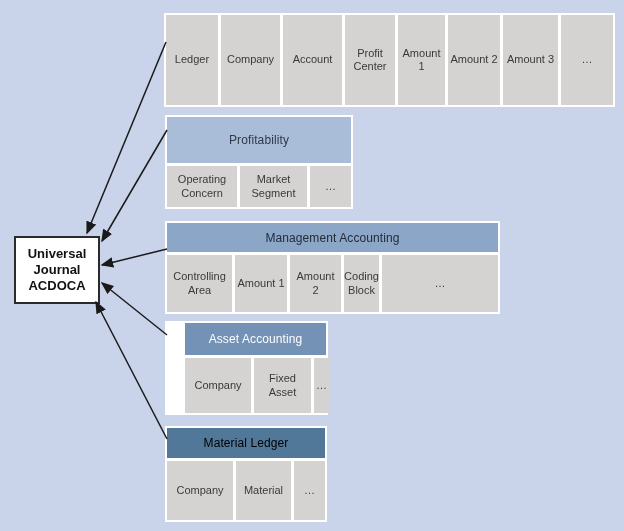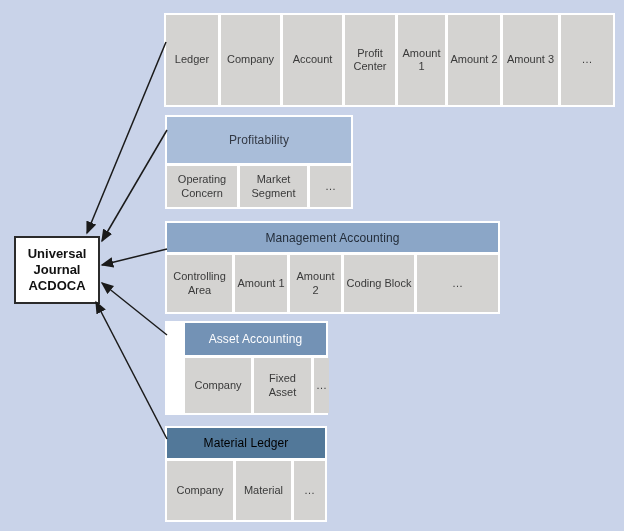--- a/index.html
+++ b/index.html
@@ -65,21 +65,21 @@
       <div class="cell grow">…</div>
     </div>
   </div>
 
   <div class="tbl" style="left:165px;top:221px;width:335px;height:93px;">
     <div class="tbl-head t2" style="height:29px;">Management Accounting</div>
     <div class="row">
       <div class="cell" style="width:65px;">Controlling Area</div>
       <div class="cell" style="width:52px;">Amount 1</div>
       <div class="cell" style="width:51px;">Amount 2</div>
-      <div class="cell" style="width:70px;">Coding Block</div>
+      <div class="cell" style="width:35px;">Coding Block</div>
       <div class="cell grow">…</div>
     </div>
   </div>
 
   <div class="tbl" style="left:165px;top:321px;width:163px;height:94px;padding-left:20px;">
     <div class="tbl-head t3" style="height:32px;">Asset Accounting</div>
     <div class="row">
       <div class="cell" style="width:66px;">Company</div>
       <div class="cell" style="width:57px;">Fixed Asset</div>
       <div class="cell grow">…</div>

